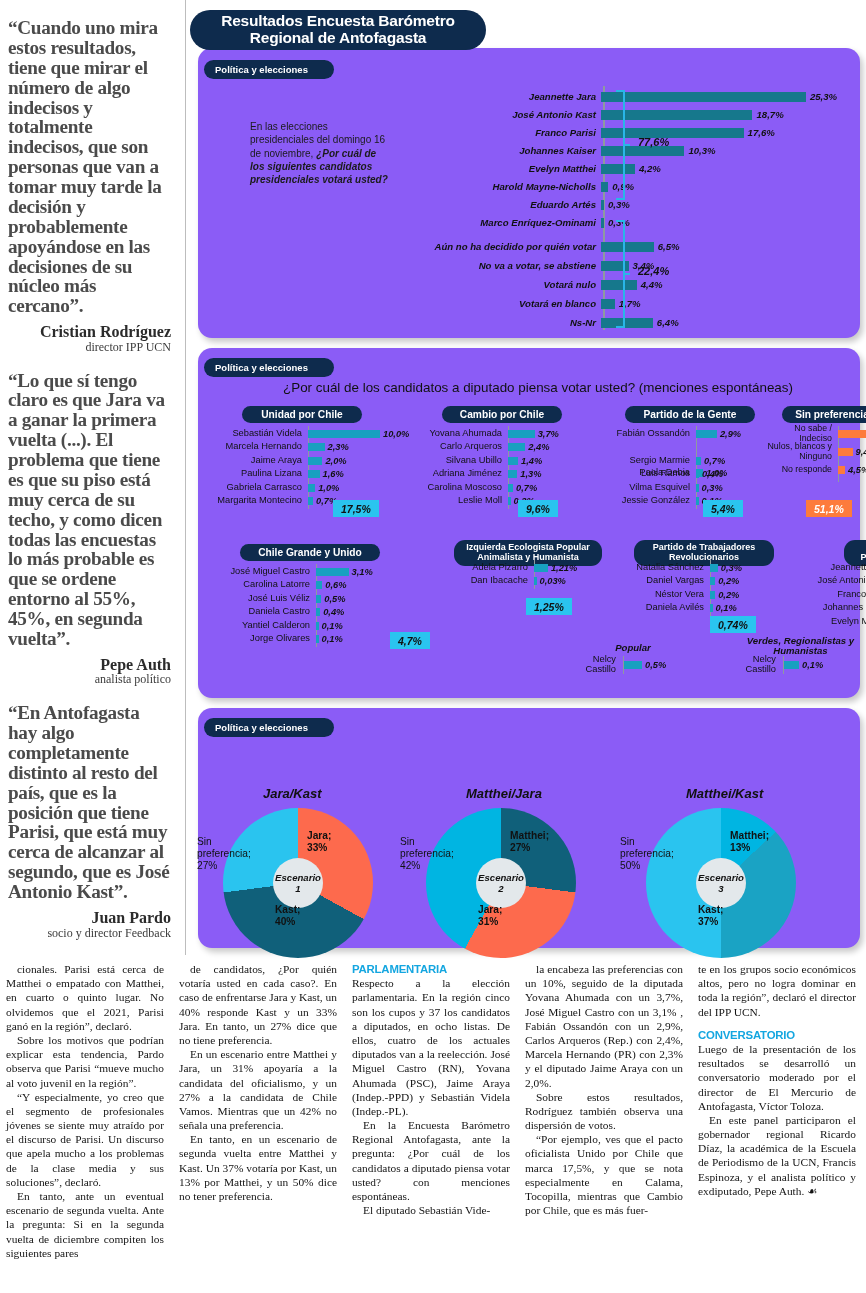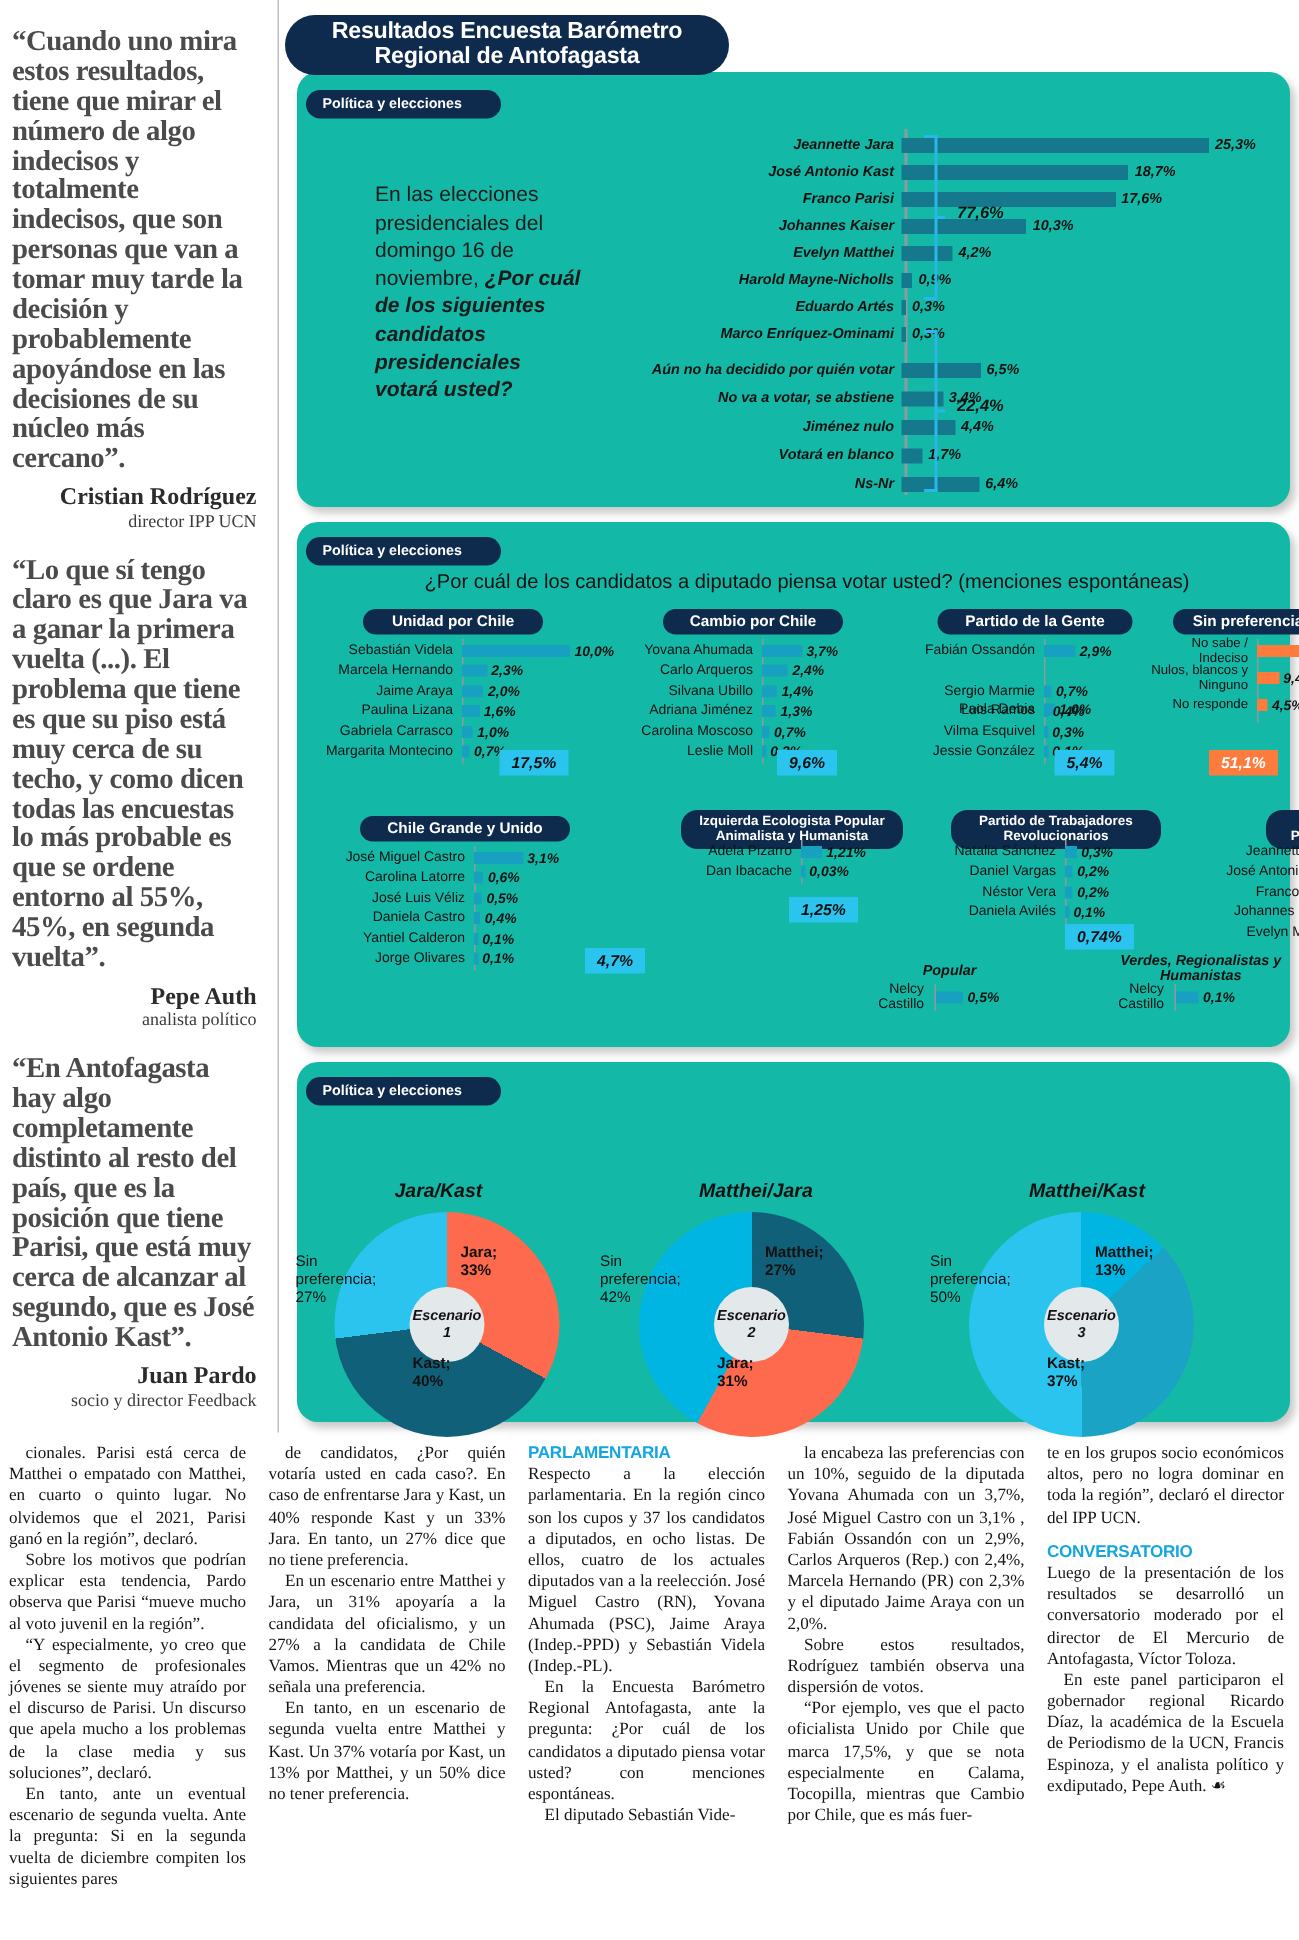--- a/index.html
+++ b/index.html
@@ -34,30 +34,30 @@
   }
   .quote-role { text-align:right; font-size:12px; color:#3a3a3a; line-height:1.15; }
   .banner {
     position:absolute; left:190px; top:10px; width:296px; height:40px;
     background:#0e2b4d; border-radius:20px; color:#fff;
     display:flex; align-items:center; justify-content:center; text-align:center;
     font-family:"Liberation Sans", sans-serif; font-weight:700; font-size:15.5px;
     line-height:1.08; z-index:8; letter-spacing:-0.2px;
   }
   .panel {
-    position:absolute; background:#14b8a6; border-radius:14px;
+    position:absolute; background:#8b5cf6; border-radius:14px;
     box-shadow: 3px 4px 6px rgba(0,0,0,0.22);
   }
   .tag {
     position:absolute; background:#0e2b4d; color:#fff;
     font-family:"Liberation Sans", sans-serif; font-weight:700; font-size:9.5px;
     padding: 4px 26px 4px 11px; border-radius:11px; white-space:nowrap;
   }
   .qtext {
-    font-family:"Liberation Sans", sans-serif; font-size:14px; color:#1b1b1b;
+    font-family:"Liberation Sans", sans-serif; font-size:10px; color:#1b1b1b;
     line-height:1.33;
   }
   .qtext b { font-weight:700; font-style:italic; }
   .qbig {
     font-family:"Liberation Sans", sans-serif; font-size:13.4px; color:#111;
     text-align:center; line-height:1.3;
   }
 
   
   .brow { position:absolute; display:flex; align-items:center; height:13px; }
@@ -221,21 +221,21 @@
           <div class="blabel" style="width: 198px;">Aún no ha decidido por quién votar</div>
           <div class="bbar" style="width: 52.65px;"></div>
           <div class="bval">6,5%</div>
         </div>
         <div class="brow" style="left: 205px; top: 211px;">
           <div class="blabel" style="width: 198px;">No va a votar, se abstiene</div>
           <div class="bbar" style="width: 27.54px;"></div>
           <div class="bval">3,4%</div>
         </div>
         <div class="brow" style="left: 205px; top: 230px;">
-          <div class="blabel" style="width: 198px;">Jiménez nulo</div>
+          <div class="blabel" style="width: 198px;">Votará nulo</div>
           <div class="bbar" style="width: 35.64px;"></div>
           <div class="bval">4,4%</div>
         </div>
         <div class="brow" style="left: 205px; top: 249px;">
           <div class="blabel" style="width: 198px;">Votará en blanco</div>
           <div class="bbar" style="width: 13.77px;"></div>
           <div class="bval">1,7%</div>
         </div>
         <div class="brow" style="left: 205px; top: 268px;">
           <div class="blabel" style="width: 198px;">Ns-Nr</div>

